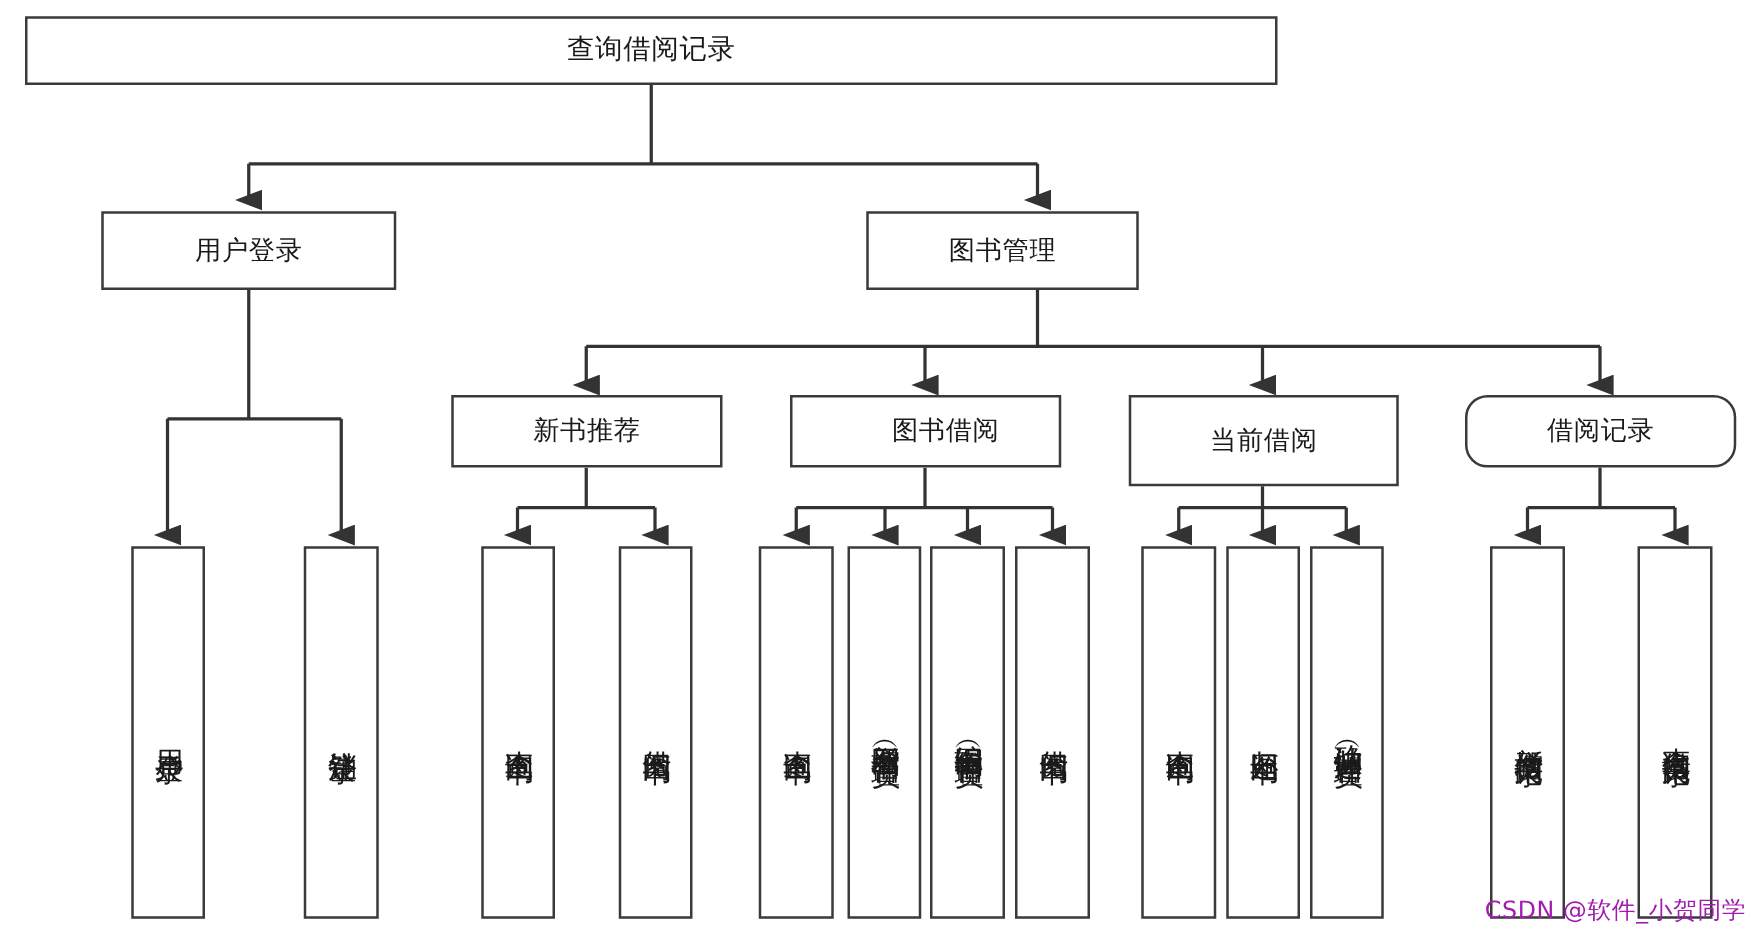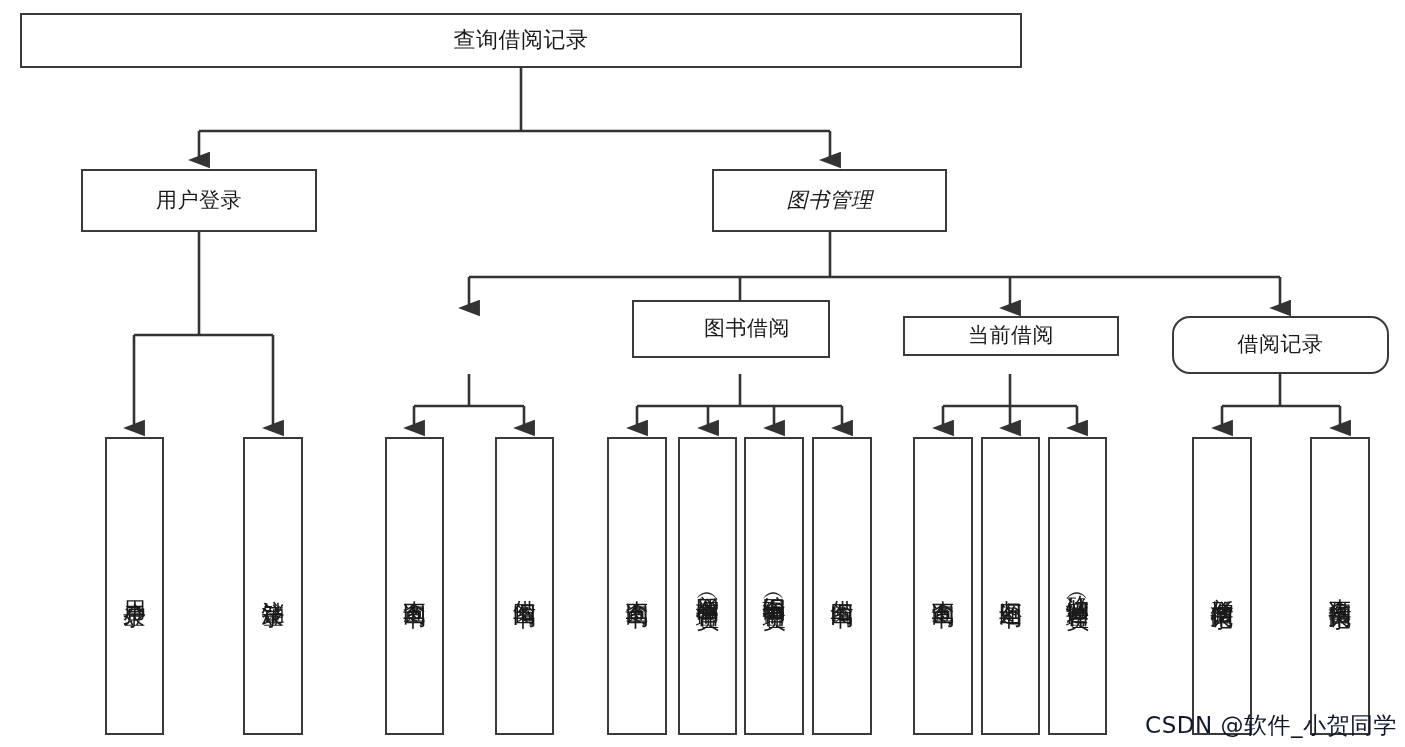--- a/index.html
+++ b/index.html
@@ -59,22 +59,22 @@
     font-size: 23px;
     line-height: 1.18;
     letter-spacing: 2px;
     white-space: nowrap;
     max-height: 100%;
   }
   .watermark {
     position: absolute;
     right: 8px;
     bottom: 6px;
-    font-size: 23px;
-    color: #0f172a;
+    font-size: 19px;
+    color: #a21caf;
     letter-spacing: 0.5px;
     white-space: nowrap;
     margin-top: 12px;
   }
 </style>
 </head>
 <body>
 
 <div id="canvas">
 
@@ -129,28 +129,31 @@
     </g>
   </svg>
 
   <div class="node h root" style="left:20px; top:13px; width:1002px; height:55px;">
     <span class="label">查询借阅记录</span>
   </div>
 
   <div class="node h" style="left:81px; top:169px; width:236px; height:63px;">
     <span class="label">用户登录</span>
   </div>
-  <div class="node h" style="left:712px; top:169px; width:235px; height:63px;font-style:italic;">
+  <div class="node h" style="left:693px; top:169px; width:218px; height:63px;">
     <span class="label">图书管理</span>
   </div>
 
-  <div class="node h" style="left:632px; top:300px; width:198px; height:58px;padding-left:32px;">
+  <div class="node h" style="left:361px; top:316px; width:217px; height:58px;">
+    <span class="label">新书推荐</span>
+  </div>
+  <div class="node h" style="left:632px; top:316px; width:217px; height:58px;padding-left:32px;">
     <span class="label">图书借阅</span>
   </div>
-  <div class="node h" style="left:903px; top:316px; width:216px; height:40px;">
+  <div class="node h" style="left:903px; top:316px; width:216px; height:73px;">
     <span class="label">当前借阅</span>
   </div>
   <div class="node h" style="left:1172px; top:316px; width:217px; height:58px;border-radius:18px;">
     <span class="label">借阅记录</span>
   </div>
 
   <div class="node v" style="left:105px; top:437px; width:59px; height:298px;">
     <span class="label">用户登录</span>
   </div>
   <div class="node v" style="left:243px; top:437px; width:60px; height:298px;">

